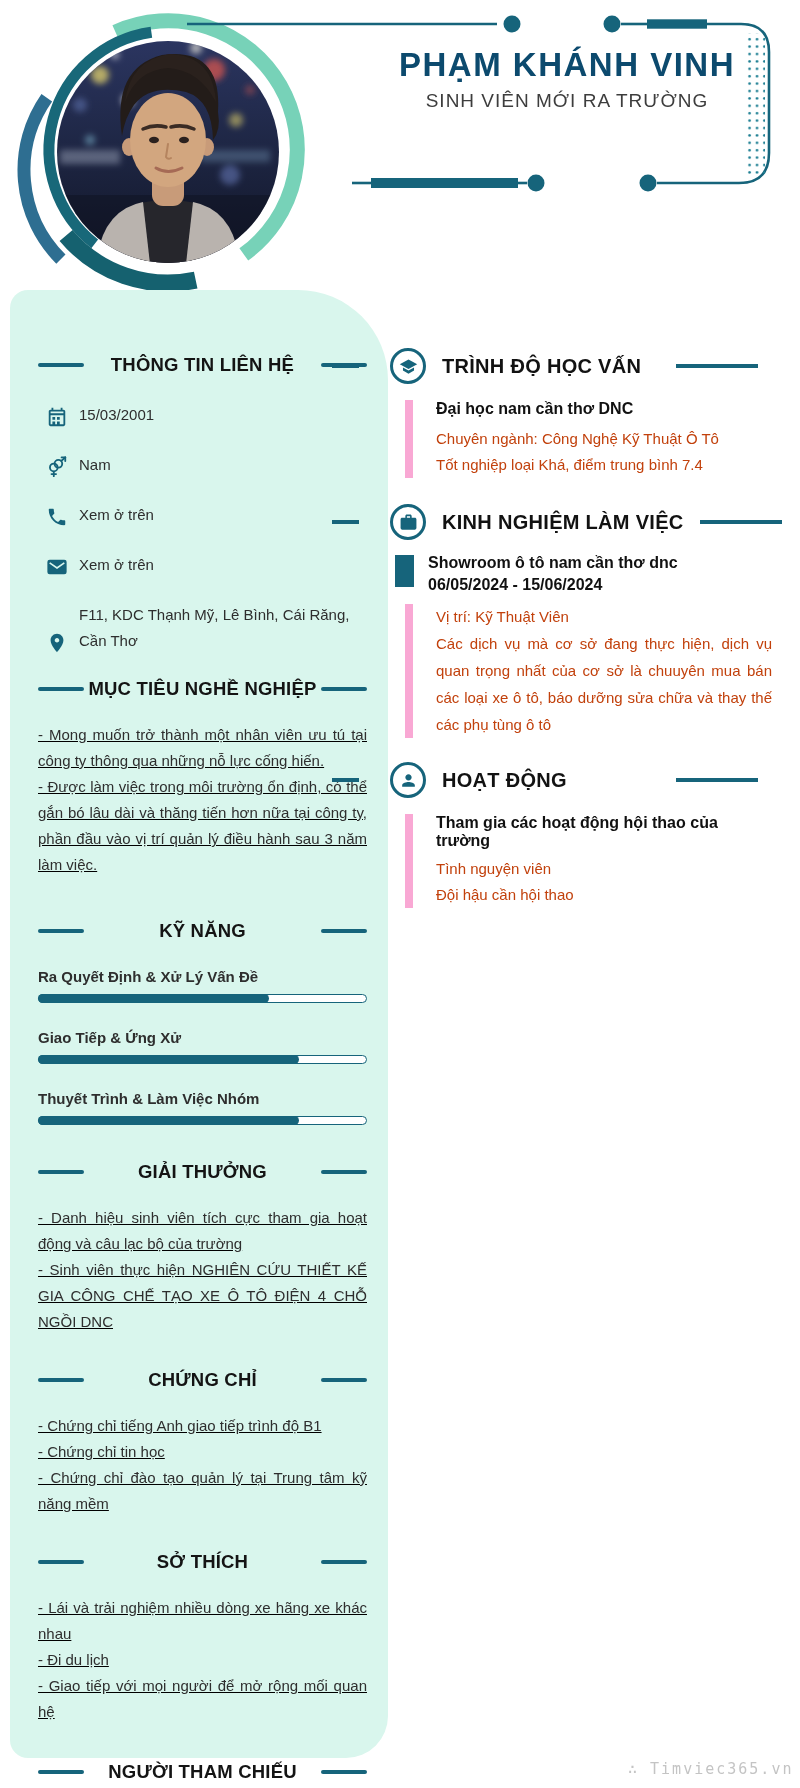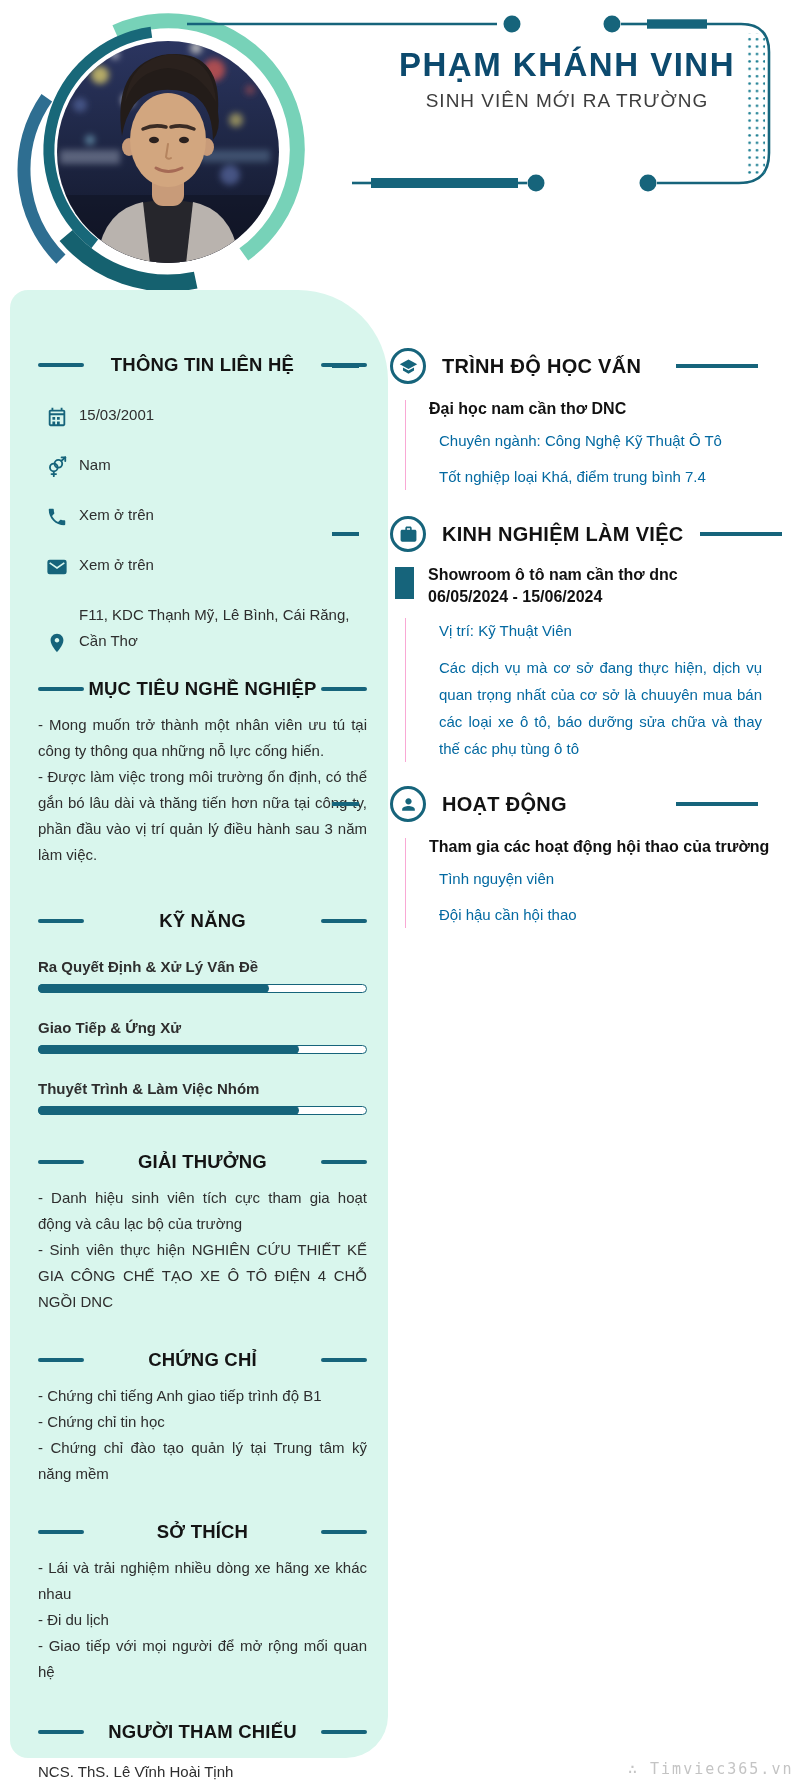--- a/index.html
+++ b/index.html
@@ -20,42 +20,42 @@
   .s-head h2{flex:1;text-align:center;font-size:18.5px;font-weight:700;color:#141414;margin:0;letter-spacing:.2px;}
 
   .contact{list-style:none;margin:26px 0 0;padding:0;}
   .contact li{display:flex;align-items:flex-end;gap:11px;margin-bottom:24px;padding-left:8px;
               font-size:15px;color:#2e2e2e;line-height:26px;}
   .contact .cicon{width:22px;height:22px;flex:none;margin-top:2px;}
   .contact svg{width:22px;height:22px;display:block;}
 
   .para{font-size:15px;color:#2e2e2e;line-height:26px;text-align:justify;margin:0;}
   .para + .para{margin-top:0px;}
-  .ptxt{margin-top:12px;}
+  .ptxt{margin-top:22px;text-decoration:underline;}
 
   .skill{margin-top:24px;font-weight:bold;}
   .skill-label{font-size:15px;color:#2e2e2e;line-height:22px;margin-bottom:6px;}
   .skill-track{height:9px;border:1.5px solid #16647b;border-radius:6px;background:#ffffff;box-sizing:border-box;position:relative;}
   .skill-fill{position:absolute;left:-1.5px;top:-1.5px;height:9px;background:#16647b;border-radius:6px;}
 
   .ref-line{font-size:15px;color:#2e2e2e;line-height:26px;margin:0;}
 
   
   .main{position:absolute;left:390px;top:346px;width:382px;}
   .m-head{display:flex;align-items:center;gap:16px;position:relative;height:40px;}
   .left-dash{position:absolute;left:-58px;top:18px;width:27px;height:3.5px;background:#16647b;}
   .m-icon{width:36px;height:36px;border:3px solid #16647b;border-radius:50%;box-sizing:border-box;
           display:flex;align-items:center;justify-content:center;flex:none;background:#fff;}
   .m-icon svg{width:19px;height:19px;display:block;}
   .m-head h2{font-size:20px;font-weight:700;margin:0;color:#121212;letter-spacing:.3px;white-space:nowrap;}
   .m-line{margin-left:auto;margin-right:14px;width:82px;height:3.5px;background:#16647b;flex:none;}
 
-  .entry{border-left:1px solid #f9a8d4;margin-left:15px;padding-left:23px;}
+  .entry{border-left:8px solid #f9a8d4;margin-left:15px;padding-left:23px;}
   .entry h3{font-size:16px;font-weight:700;margin:0 0 8px;color:#111;}
-  .entry p{font-size:15px;line-height:26px;margin:10px;color:#0369a1;}
+  .entry p{font-size:15px;line-height:26px;margin:0;color:#c2410c;}
   .entry p.just{text-align:justify;line-height:27px;}
 
   .exp-head{display:flex;gap:14px;margin:10px 0 0 5px;}
   .sq{width:19px;height:32px;background:#16647b;flex:none;margin-top:3px;}
   .exp-titles h3{font-size:16px;font-weight:700;margin:0;line-height:22px;color:#111;}
 
   
   .watermark{position:absolute;left:628px;top:1760px;font-family:"DejaVu Sans Mono",monospace;
              font-size:15px;color:#c4c4c4;letter-spacing:2px;}
 </style>

